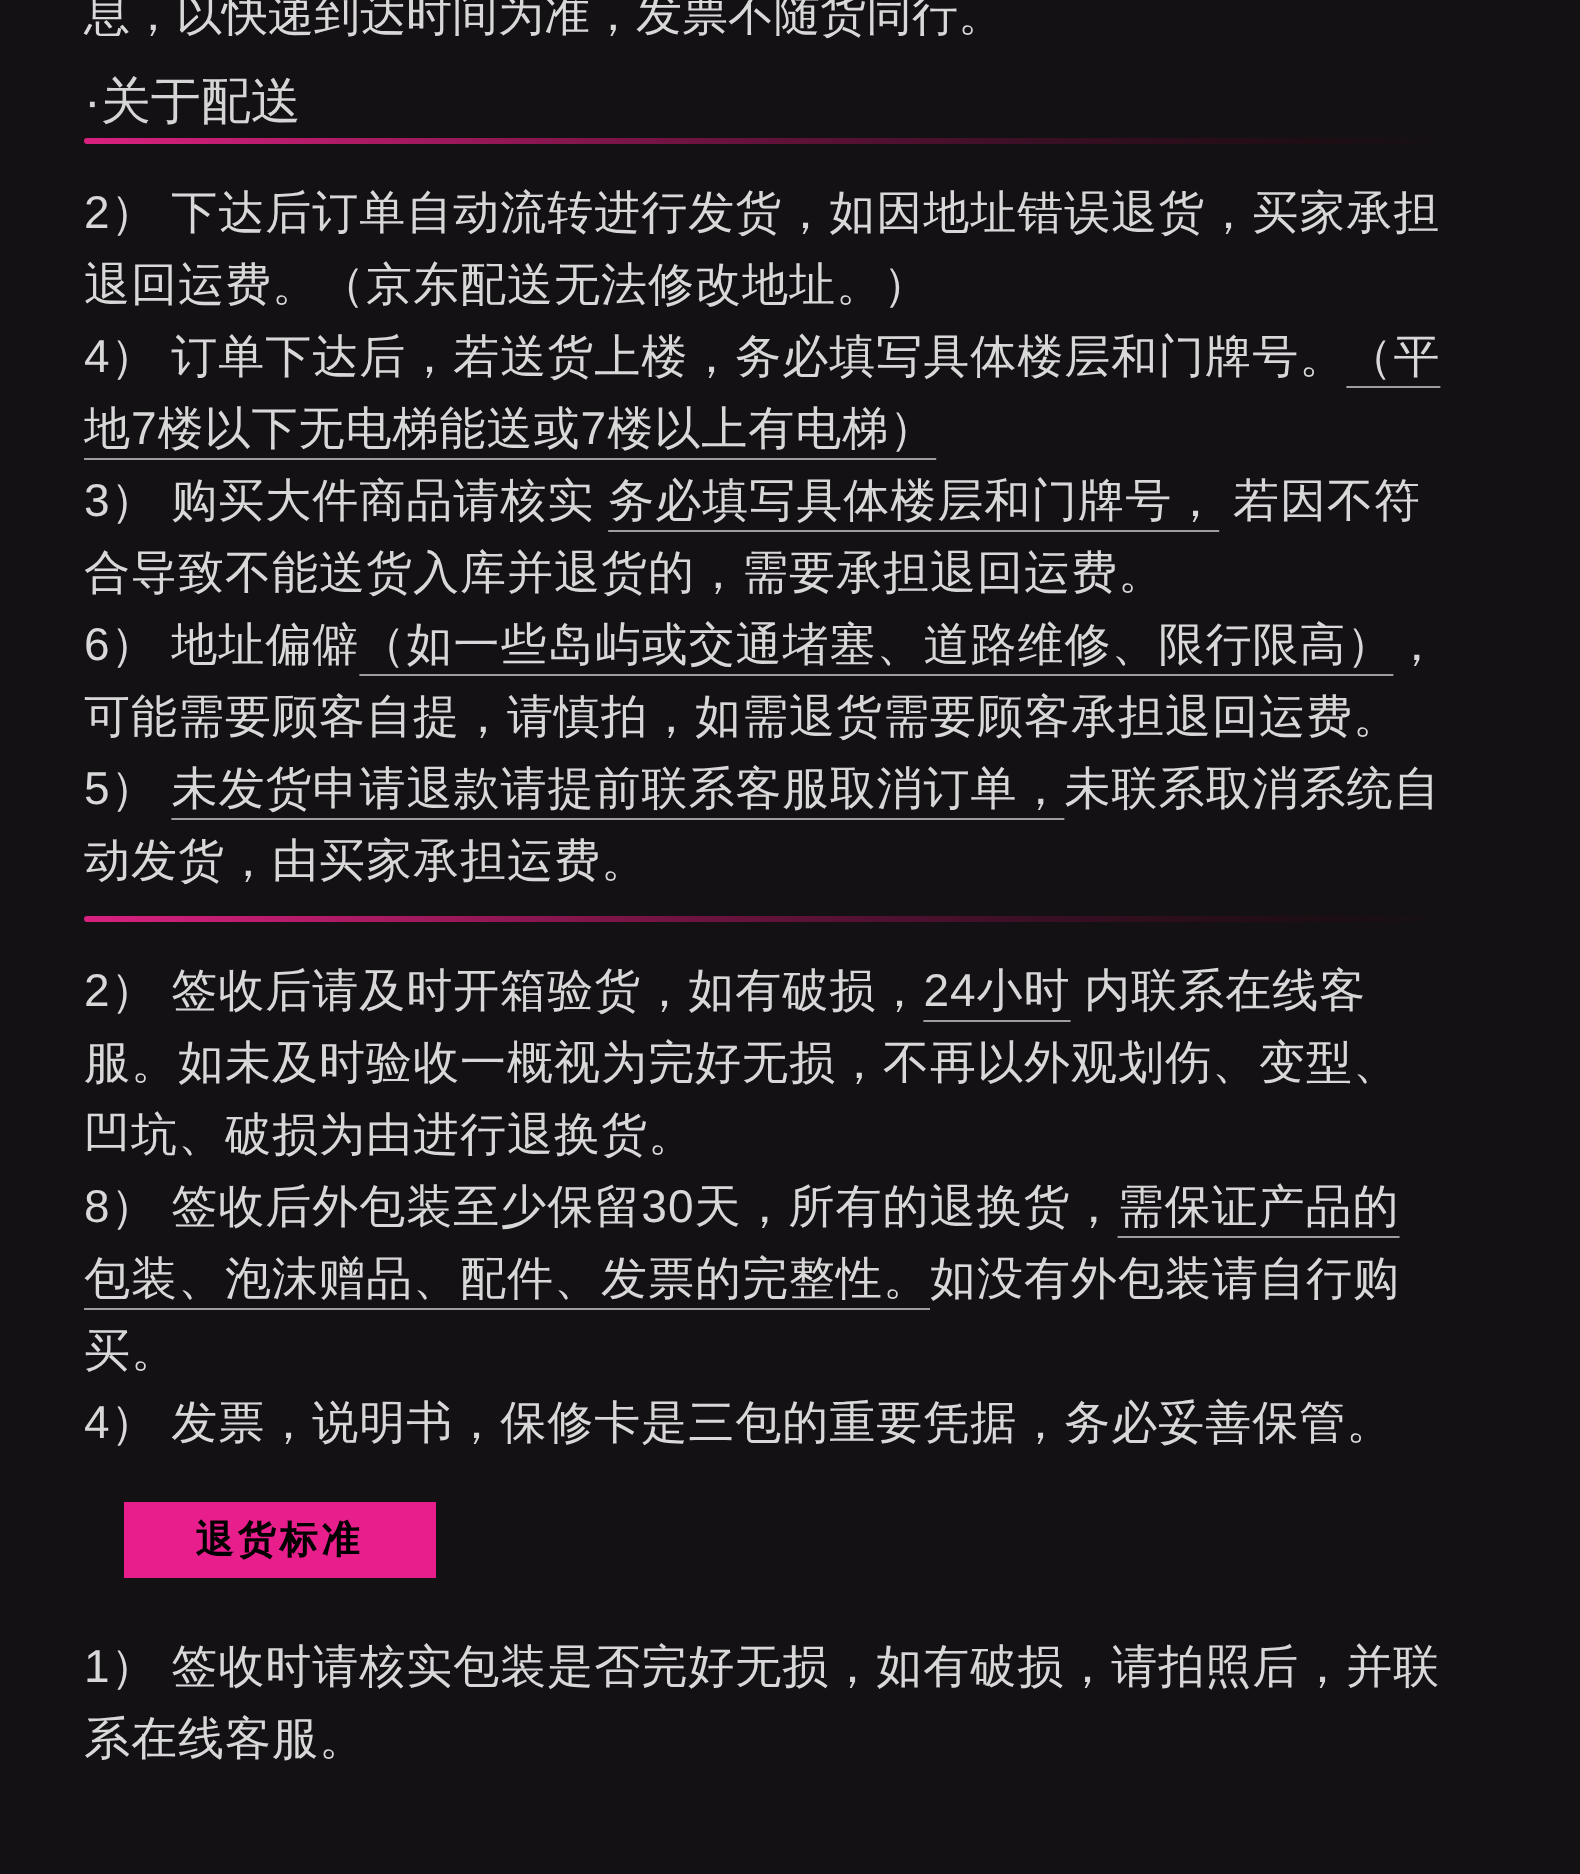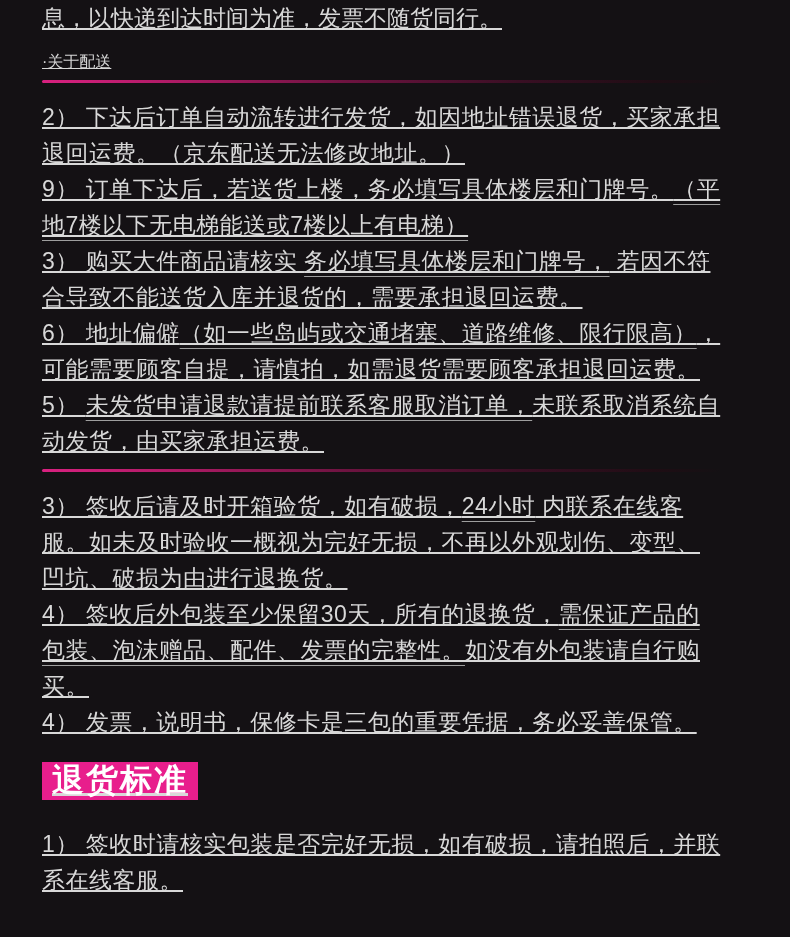--- a/index.html
+++ b/index.html
@@ -8,33 +8,32 @@
     height: 937px;
     overflow: hidden;
     background: var(--bg, #141114);
     font-family: "Liberation Sans", "DejaVu Sans", sans-serif;
     color: var(--fg, #d8d8d8);
   }
   .page {
     box-sizing: border-box;
     width: 766px;
     height: 937px;
-    padding: 13px 44px 0 42px;
+    padding: 2px 44px 0 42px;
     overflow: hidden;
-    text-decoration: underline;
   }
   .intro {
     margin: -12px 0 0 0;
     font-size: 23px;
     line-height: 35px;
     white-space: nowrap;
   }
   .section-heading {
     margin: 12px 0 0 0;
-    font-size: 16px;
+    font-size: 25px;
     font-weight: normal;
     line-height: 28px;
     color: #d5d5d5;
   }
   .section-heading.second { margin-top: 10px; }
   .divider {
     margin-top: 4px;
     height: 3px;
     border-radius: 2px;
     background: linear-gradient(90deg,
@@ -52,53 +51,54 @@
     text-decoration: underline;
     text-decoration-color: #9e9e9e;
     text-decoration-thickness: 1px;
     text-underline-offset: 7px;
   }
   .return-badge {
     margin-top: 22px;
     width: 156px;
     height: 38px;
     background: var(--accent, #e81e8c);
-    color: #ffffff;
-    font-size: 32px;
+    color: #000000;
+    font-size: 19px;
     font-weight: bold;
     letter-spacing: 2px;
     display: flex;
     align-items: center;
     justify-content: center;
+    margin-left: 20px;
   }
   .return-list { margin-top: 26px; }
 </style>
 </head>
 <body style="--bg: #141114; --fg: #d8d8d8; --accent: #e81e8c;">
 
 <div class="page">
 
   <p class="intro">息，以快递到达时间为准，发票不随货同行。</p>
 
   <h2 class="section-heading">·关于配送</h2>
   <div class="divider"></div>
 
   <div class="policy-list">
     <p><span>2） 下达后订单自动流转进行发货，如因地址错误退货，买家承担退回运费。（京东配送无法修改地址。）</span></p>
-    <p><span>9） 订单下达后，若送货上楼，务必填写具体楼层和门牌号。</span><span class="u">（平地7楼以下无电梯能送或7楼以上有电梯）</span></p>
+    <p><span>4） 订单下达后，若送货上楼，务必填写具体楼层和门牌号。</span><span class="u">（平地7楼以下无电梯能送或7楼以上有电梯）</span></p>
     <p><span>3） 购买大件商品请核实 </span><span class="u">务必填写具体楼层和门牌号，</span><span> 若因不符合导致不能送货入库并退货的，需要承担退回运费。</span></p>
     <p><span>6） 地址偏僻</span><span class="u">（如一些岛屿或交通堵塞、道路维修、限行限高）</span><span>，可能需要顾客自提，请慎拍，如需退货需要顾客承担退回运费。</span></p>
     <p><span>5） </span><span class="u">未发货申请退款请提前联系客服取消订单，</span><span>未联系取消系统自动发货，由买家承担运费。</span></p>
   </div>
 
   <div class="divider second"></div>
 
   <div class="policy-list">
-    <p><span>3） 签收后请及时开箱验货，如有破损，</span><span class="u">24小时</span><span> 内联系在线客服。如未及时验收一概视为完好无损，不再以外观划伤、变型、凹坑、破损为由进行退换货。</span></p>
-    <p><span>4） 签收后外包装至少保留30天，所有的退换货，</span><span class="u">需保证产品的包装、泡沫赠品、配件、发票的完整性。</span><span>如没有外包装请自行购买。</span></p>
+    <p><span>2） 签收后请及时开箱验货，如有破损，</span><span class="u">24小时</span><span> 内联系在线客服。如未及时验收一概视为完好无损，不再以外观划伤、变型、凹坑、破损为由进行退换货。</span></p>
+    <p><span>8） 签收后外包装至少保留30天，所有的退换货，</span><span class="u">需保证产品的包装、泡沫赠品、配件、发票的完整性。</span><span>如没有外包装请自行购买。</span></p>
     <p><span>4） 发票，说明书，保修卡是三包的重要凭据，务必妥善保管。</span></p>
   </div>
 
   <div class="return-badge">退货标准</div>
 
   <div class="policy-list return-list">
     <p><span>1） 签收时请核实包装是否完好无损，如有破损，请拍照后，并联系在线客服。</span></p>
 
   </div>
 

